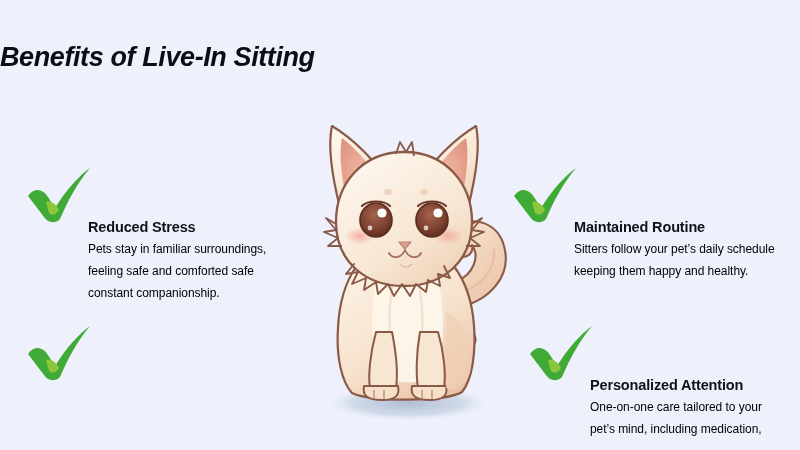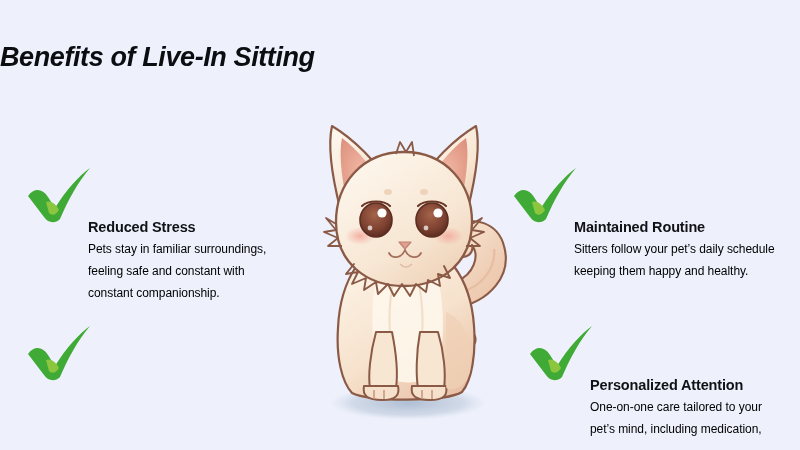--- a/index.html
+++ b/index.html
@@ -214,21 +214,21 @@
       <svg viewBox="0 0 72 58" xmlns="http://www.w3.org/2000/svg">
         <path d="M6 30 C 12 22 20 22 26 31 L 33 42 C 44 24 57 10 68 2
                  C 56 16 46 34 38 53 C 33 58 26 57 22 51 Z" fill="#3faa35"></path>
         <path d="M24 36 C 29 34 34 38 37 44 C 34 49 30 50 27 47 Z" fill="#8cc63f"></path>
       </svg>
     </span>
     <div class="benefit-body">
       <p class="benefit-heading">Reduced Stress</p>
       <p class="benefit-desc">
         <span class="dline">Pets stay in familiar surroundings,</span>
-        <span class="dline">feeling safe and constant with</span>
+        <span class="dline">feeling safe and comforted safe</span>
         <span class="dline">constant companionship.</span>
       </p>
     </div>
   </div>
 
   <div class="benefit pos-tr">
     <span class="check-icon">
       <svg viewBox="0 0 72 58" xmlns="http://www.w3.org/2000/svg">
         <path d="M6 30 C 12 22 20 22 26 31 L 33 42 C 44 24 57 10 68 2
                  C 56 16 46 34 38 53 C 33 58 26 57 22 51 Z" fill="#3faa35"></path>

